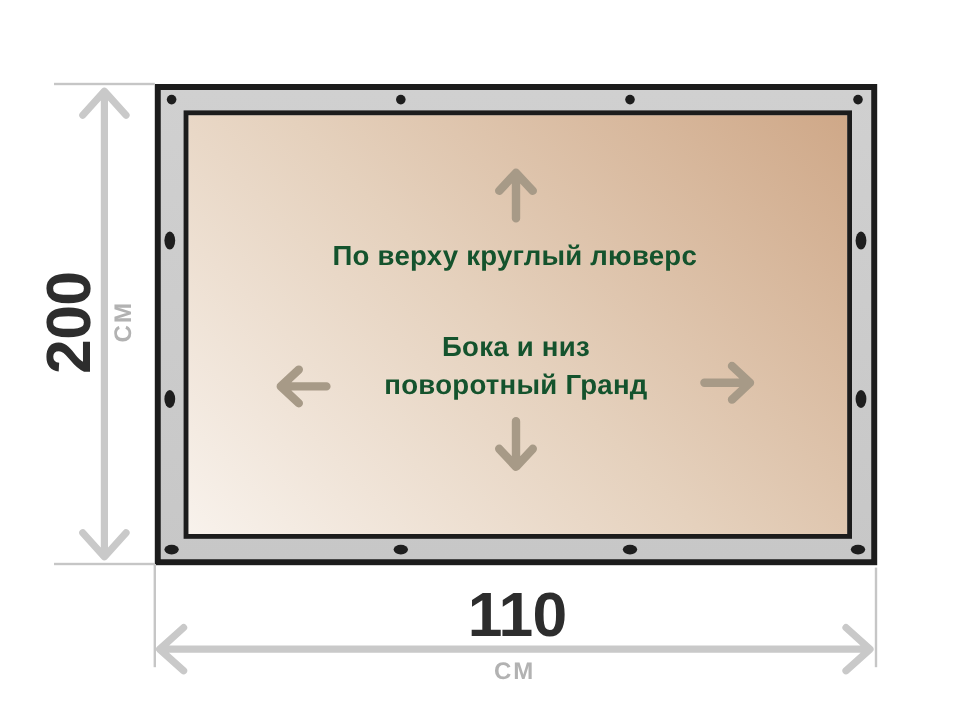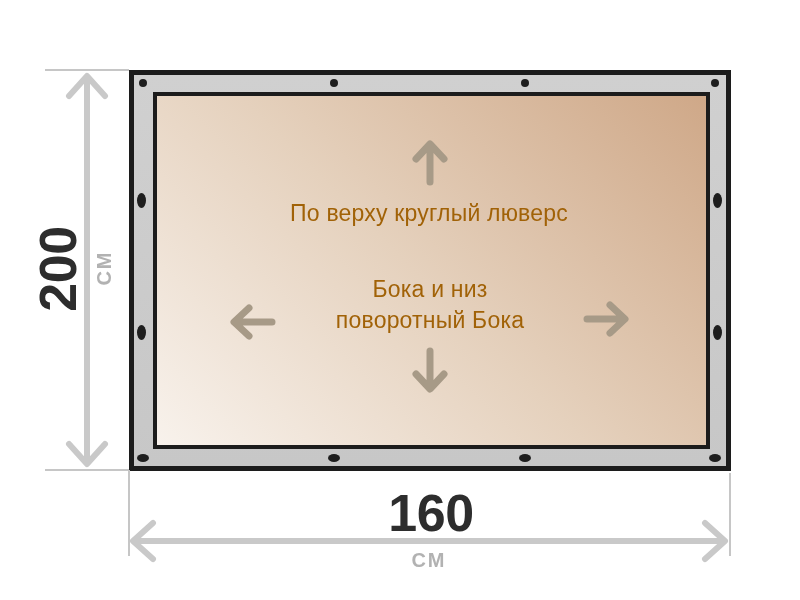--- a/index.html
+++ b/index.html
@@ -46,23 +46,23 @@
   .inner-arrow { position: absolute; }
   .inner-arrow path {
     fill: none;
     stroke: #a79a87;
     stroke-width: 7;
     stroke-linecap: round;
     stroke-linejoin: round;
   }
   .panel-label {
     position: absolute;
-    color: #a16207;
+    color: #14532d;
     font-size: 23px;
-    font-weight: 400;
+    font-weight: 700;
     text-align: center;
     letter-spacing: 0.2px;
   }
   .label-top { left: 179px; top: 200px; width: 500px; line-height: 26px; }
   .label-center { left: 230px; top: 274px; width: 400px; line-height: 31px; }
 
   
   .dim-svg { position: absolute; }
   .dim-svg path, .dim-svg line {
     fill: none;
@@ -125,32 +125,32 @@
   <svg class="inner-arrow" style="left:228px; top:304px;" width="48" height="36" viewBox="0 0 48 36">
     <path d="M44 18 L7 18 M21 4 L6 18 L21 32"></path>
   </svg>
   <svg class="inner-arrow" style="left:583px; top:301px;" width="48" height="36" viewBox="0 0 48 36">
     <path d="M4 18 L41 18 M27 4 L42 18 L27 32"></path>
   </svg>
 
   <div class="panel-label label-top">По верху круглый люверс</div>
   <div class="panel-label label-center">
     <div>Бока и низ</div>
-    <div>поворотный Бока</div>
+    <div>поворотный Гранд</div>
   </div>
 
   <div class="tick" style="left:45px; top:69px;  width:84px; height:2px;"></div>
   <div class="tick" style="left:45px; top:469px; width:84px; height:2px;"></div>
   <svg class="dim-svg" style="left:64px; top:71px;" width="46" height="398" viewBox="0 0 46 398">
     <path d="M23 6 L23 392 M5 25 L23 5 L41 25 M5 373 L23 393 L41 373"></path>
   </svg>
   <div class="dim-value center-origin-rot" style="left:58px; top:269px;">200</div>
   <div class="dim-unit center-origin-rot" style="left:104px; top:268px;">СМ</div>
 
   <div class="tick" style="left:128px; top:470px; width:2px; height:86px;"></div>
   <div class="tick" style="left:729px; top:473px; width:2px; height:83px;"></div>
   <svg class="dim-svg" style="left:128px; top:519px;" width="602" height="44" viewBox="0 0 602 44">
     <path d="M6 22 L596 22 M25 4 L5 22 L25 40 M577 4 L597 22 L577 40"></path>
   </svg>
-  <div class="dim-value center-origin" style="left:431px; top:513px;">160</div>
+  <div class="dim-value center-origin" style="left:431px; top:513px;">110</div>
   <div class="dim-unit center-origin" style="left:429px; top:560px;">СМ</div>
 
 </div>
 
 </body></html>

